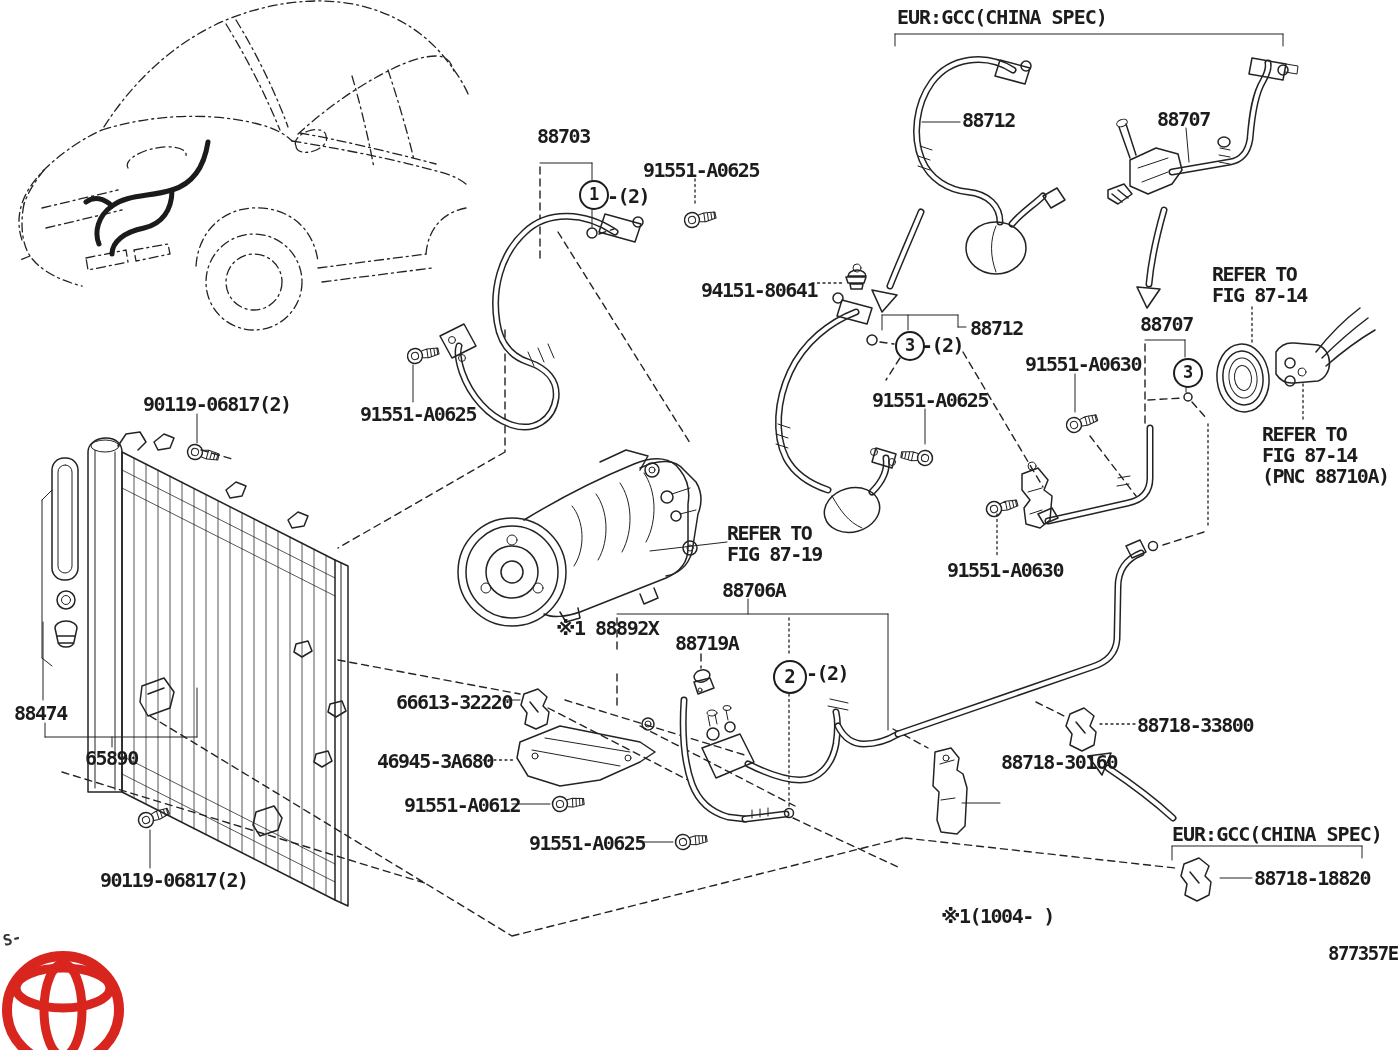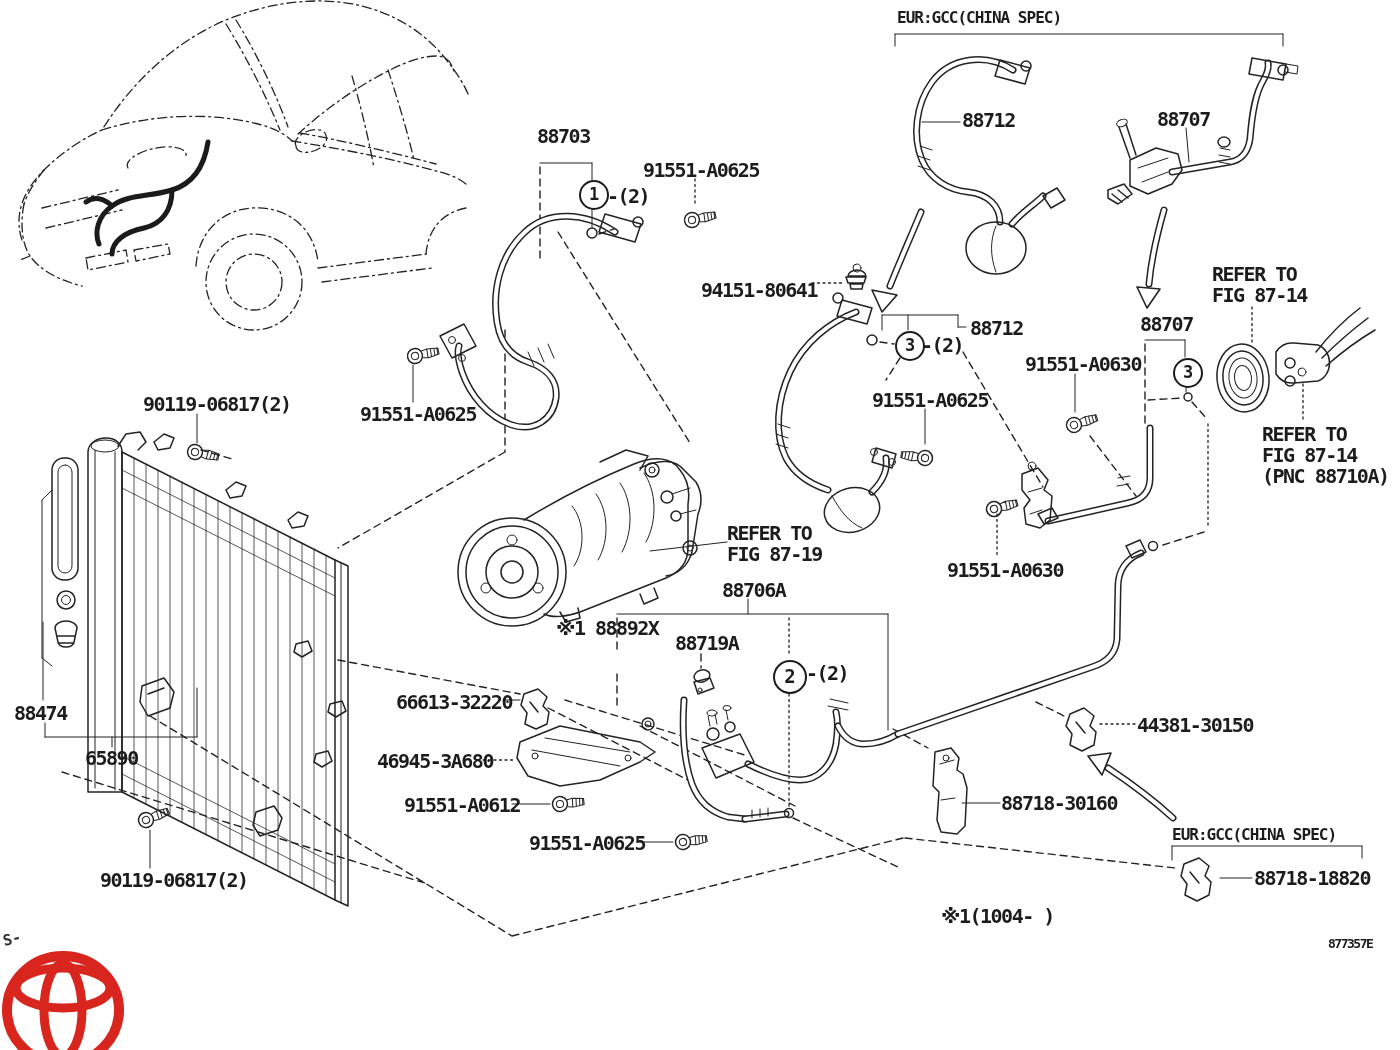--- a/index.html
+++ b/index.html
@@ -12,22 +12,22 @@
   .hair{stroke-width:.9;opacity:.85;}
   .dash{stroke-dasharray:7 5;stroke-width:1.4;}
   .dot{stroke-dasharray:2 3.5;stroke-width:1.3;}
   .dd{stroke-dasharray:9 4 2 4;stroke-width:1.3;}
   .tube{stroke:#232323;fill:none;stroke-width:7;stroke-linecap:round;stroke-linejoin:round;}
   .tubew{stroke:#fff;fill:none;stroke-width:4;stroke-linecap:round;stroke-linejoin:round;}
   .bold{stroke:#1b1b1b;fill:none;stroke-width:5;stroke-linecap:round;}
   .whead{fill:#fff;stroke:#232323;stroke-width:1.6;stroke-linejoin:round;}
   .lbl{position:absolute;font-weight:700;font-size:20px;letter-spacing:-1.5px;color:#1c1c1c;
        white-space:pre-line;line-height:21px;}
-  .sm{font-size:16px;letter-spacing:-1px;}
-  .xs{font-size:13px;}
+  .sm{font-size:20px;letter-spacing:-1px;}
+  .xs{font-size:19px;margin-top:10px;}
   .callout{position:absolute;border:2px solid #1c1c1c;border-radius:50%;background:#fff;
            text-align:center;font-weight:700;color:#1c1c1c;}
   .c26{width:26px;height:26px;line-height:24px;font-size:17px;}
   .c30{width:30px;height:30px;line-height:28px;font-size:19px;}
   .footer-text{position:absolute;left:624px;top:956px;font-family:"Liberation Sans",sans-serif;
                font-size:77px;font-weight:400;letter-spacing:-2px;color:#141414;white-space:nowrap;}
   .footer-text .num{margin-left:18px;}
   .corner{position:absolute;left:3px;top:930px;font-size:15px;font-weight:700;color:#333;
           transform:rotate(-14deg);}
 </style>
@@ -373,22 +373,22 @@
 <div class="lbl" style="left:85px;top:748px">65890</div>
 <div class="lbl" style="left:100px;top:870px">90119-06817(2)</div>
 <div class="lbl" style="left:722px;top:580px">88706A</div>
 <div class="lbl" style="left:675px;top:633px">88719A</div>
 <div class="lbl" style="left:556px;top:618px">※1 88892X</div>
 <div class="lbl" style="left:396px;top:692px">66613-32220</div>
 <div class="lbl" style="left:377px;top:751px">46945-3A680</div>
 <div class="lbl" style="left:404px;top:795px">91551-A0612</div>
 <div class="lbl" style="left:529px;top:833px">91551-A0625</div>
 <div class="lbl" style="left:947px;top:560px">91551-A0630</div>
-<div class="lbl" style="left:1137px;top:715px">44381-30150</div>
-<div class="lbl" style="left:1001px;top:793px">88718-30160</div>
+<div class="lbl" style="left:1137px;top:715px">88718-33800</div>
+<div class="lbl" style="left:1001px;top:752px">88718-30160</div>
 <div class="lbl" style="left:1254px;top:868px">88718-18820</div>
 <div class="lbl sm" style="left:1172px;top:824px">EUR:GCC(CHINA SPEC)</div>
 
 <div class="lbl" style="left:1212px;top:264px">REFER TO
 FIG 87-14</div>
 <div class="lbl" style="left:1262px;top:424px">REFER TO
 FIG 87-14
 (PNC 88710A)</div>
 <div class="lbl" style="left:727px;top:523px">REFER TO
 FIG 87-19</div>

